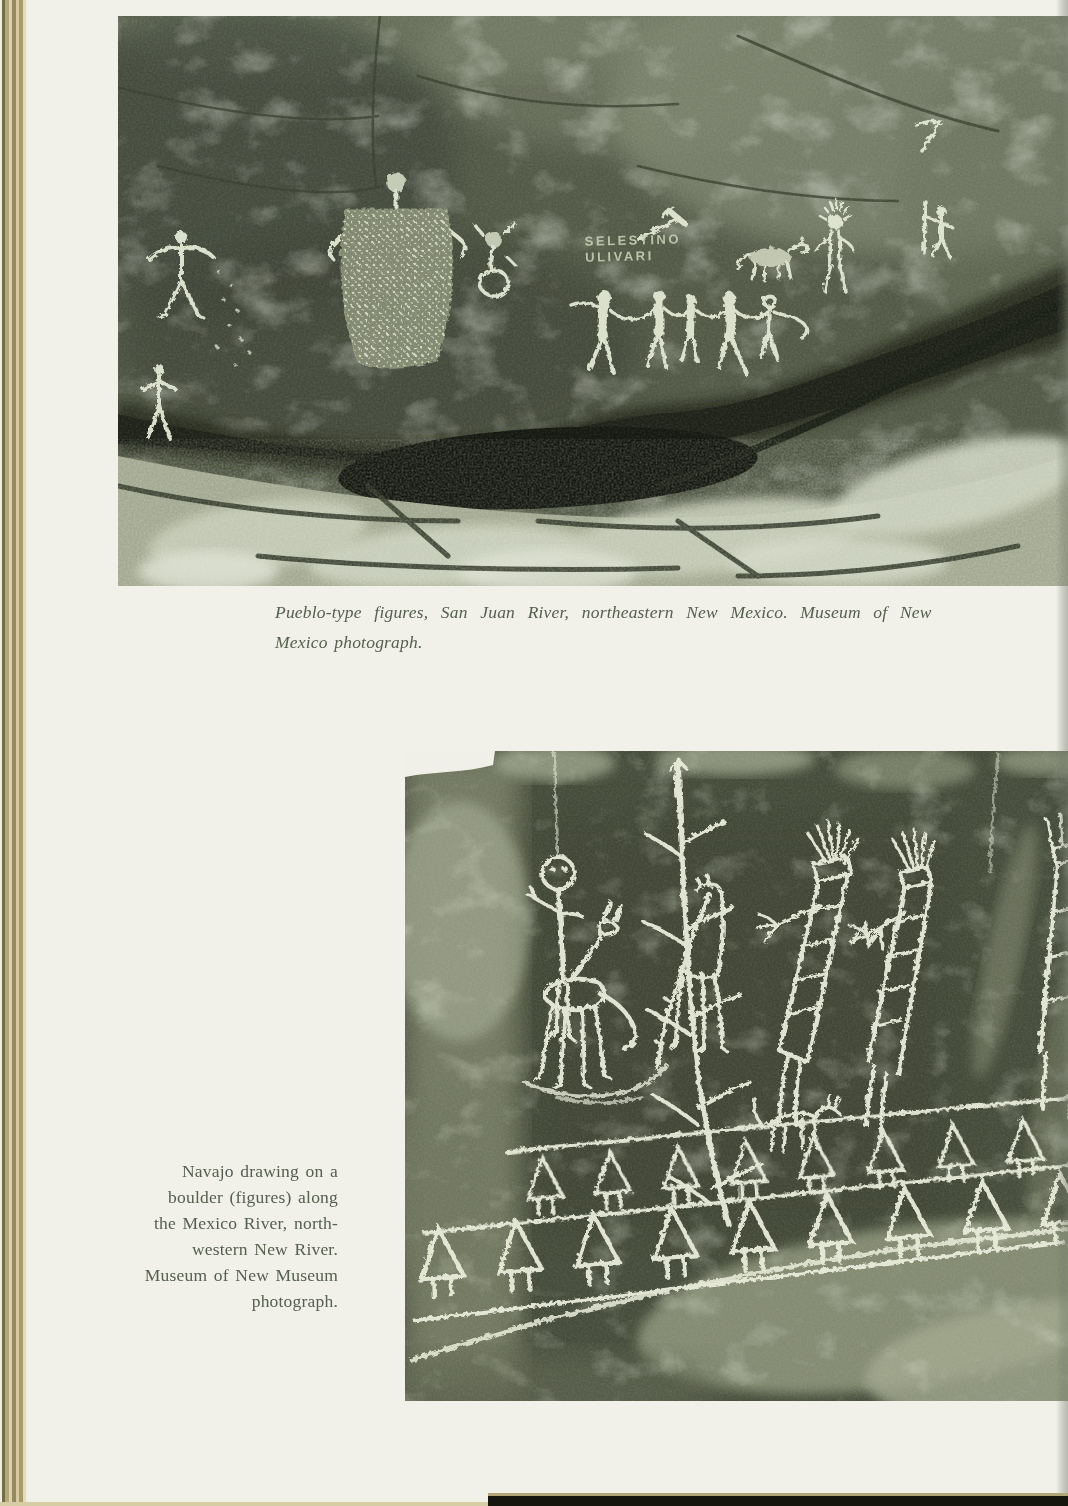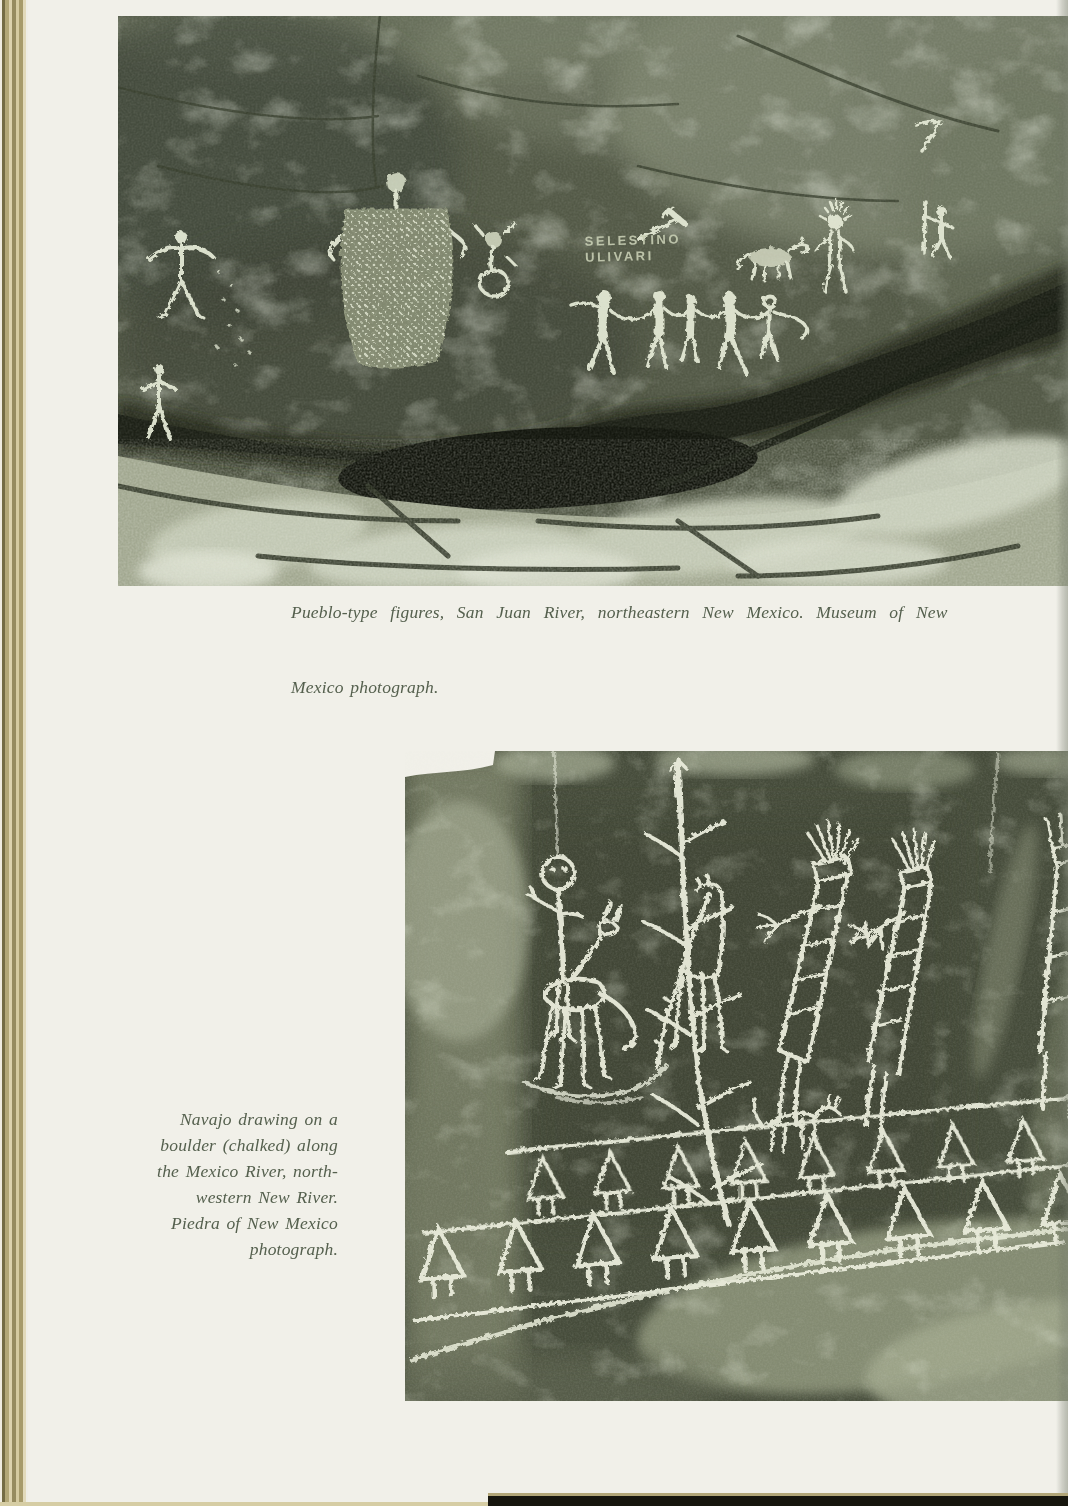--- a/index.html
+++ b/index.html
@@ -13,29 +13,29 @@
     background:linear-gradient(90deg,
       #efece0 0 2px,#746c44 2px 5px,#b2a777 5px 9px,#dcd2ad 9px 12px,
       #968b5f 12px 16px,#d5caa0 16px 19px,#a79b6b 19px 23px,#e2dabb 23px 26px,
       #efeee6 26px 28px);
   }
   .photo{position:absolute;}
   .photo svg{display:block;width:100%;height:100%;}
   .photo1{left:78px;top:0;width:980px;height:570px;}
   .photo2{left:365px;top:735px;width:695px;height:650px;}
   .cap1{
-    position:absolute;left:291px;top:597px;width:762px;margin:0;
+    position:absolute;left:275px;top:597px;width:762px;margin:0;
     font-style:italic;font-size:17.5px;line-height:30px;color:#55604e;
     letter-spacing:.2px;
   }
   .cap1 .line{display:block;word-spacing:8px;}
-  .cap1 .l2{word-spacing:2px;margin-top:45px;}
+  .cap1 .l2{word-spacing:2px;}
   .cap2{
-    position:absolute;left:98px;top:1106px;width:240px;margin:0;
-    font-style:italic;font-size:17.5px;line-height:26px;color:#55604e;
+    position:absolute;left:98px;top:1158px;width:240px;margin:0;
+    font-size:17.5px;line-height:26px;color:#55604e;
     text-align:right;word-spacing:2px;letter-spacing:.2px;
   }
   .cap2 .line{display:block;}
   .edge-right{
     position:absolute;top:0;right:0;bottom:0;width:12px;
     background:linear-gradient(90deg,rgba(110,116,100,0) 0%,rgba(110,116,100,.28) 55%,rgba(124,130,114,.5) 100%);
   }
   .bottom-dark{
     position:absolute;left:488px;right:0;bottom:0;height:10px;
     background:#17160e;border-top:3px solid #b2a678;
@@ -413,23 +413,23 @@
 
         <path d="M6,608 C120,570 260,535 420,508 C520,492 610,482 692,474" stroke-width="4.5" opacity="0.9"></path>
       </g>
 
       <rect width="695" height="650" filter="url(#grain2)" opacity="0.25"></rect>
     </svg>
   </figure>
 
   <p class="cap2">
     <span class="line">Navajo drawing on a</span>
-    <span class="line">boulder (chalked) along</span>
+    <span class="line">boulder (figures) along</span>
     <span class="line">the Mexico River, north-</span>
     <span class="line">western New River.</span>
-    <span class="line">Piedra of New Mexico</span>
+    <span class="line">Museum of New Museum</span>
     <span class="line">photograph.</span>
   </p>
 
   <div class="edge-right"></div>
   <div class="bottom-tan"></div>
   <div class="bottom-dark"></div>
 </div>
 
 </body></html>

